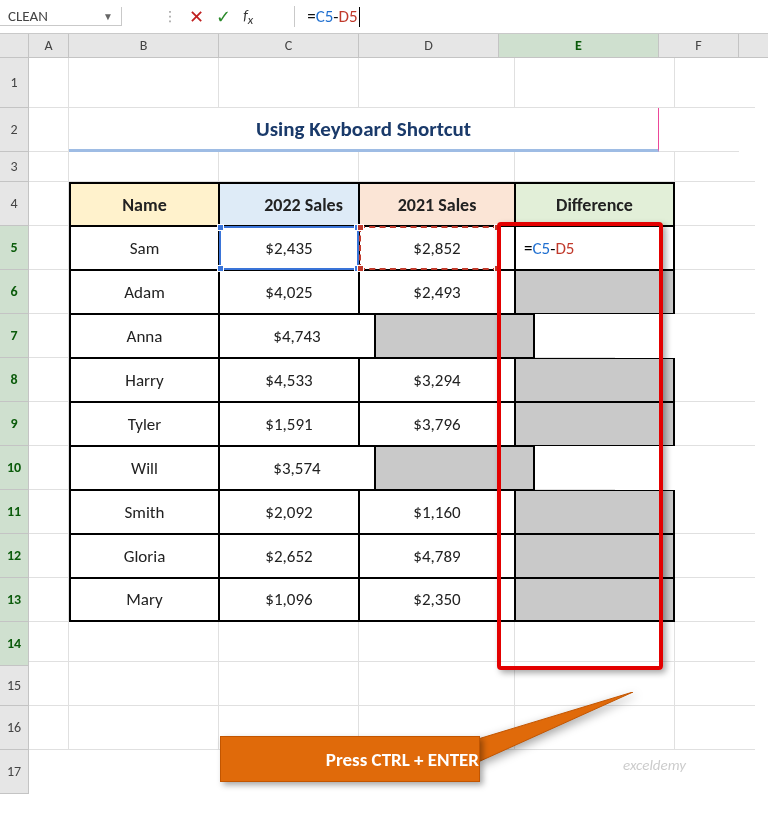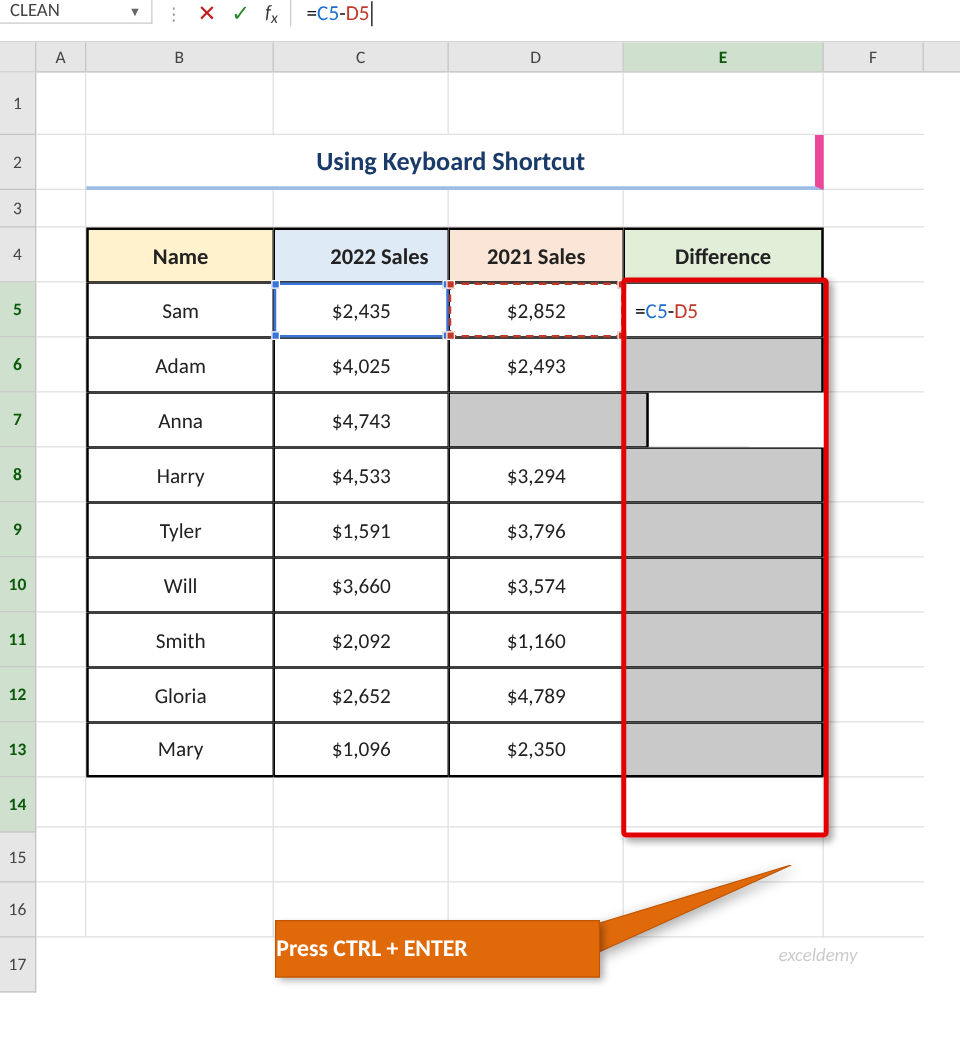--- a/index.html
+++ b/index.html
@@ -7,23 +7,24 @@
   font-family: Calibri, "Segoe UI", Arial, sans-serif;
   background: #fff;
   width: 768px; height: 830px;
   overflow: hidden;
   position: relative;
 }
 
 
 .top-bar {
   display: flex;
-  align-items: flex-start;
+  align-items: center;
   height: 34px;
   border-bottom: 1px solid #c9c9c9;
+  gap: 31px;
 }
 .name-box {
   width: 122px;
   border: 1px solid #c9c9c9;
   border-left: none;
   border-top: none;
   display: flex;
   align-items: center;
   padding: 0 8px;
   font-size: 15px;
@@ -122,21 +123,21 @@
   border-bottom: 1px solid #e0e0e0;
   display: flex;
   align-items: center;
   justify-content: center;
   font-size: 17px;
   color: #222;
 }
 .c-a { width: 40px; }
 .c-b { width: 150px; }
 .c-c { width: 140px; }
-.c-d { width: 140px; }
+.c-d { width: 156px; }
 .c-e { width: 160px; }
 .c-f { width: 80px; border-right: none; }
 
 
 .title-cell {
   font-weight: 700;
   font-size: 21px;
   color: #1a3a6a;
   border-bottom: 3px solid #9ebce4;
 }
@@ -205,21 +206,21 @@
   left: 220px;
   top: 736px;
   width: 260px;
   height: 46px;
   background: #e06a0a;
   color: #fff;
   font-weight: 700;
   font-size: 19px;
   display: flex;
   align-items: center;
-  justify-content: flex-start;
+  justify-content: flex-end;
   box-shadow: 3px 3px 6px rgba(0,0,0,0.35);
   border: 1px solid #c25500;
 }
 .callout-arrow {
   position: absolute;
   left: 478px;
   top: 692px;
   width: 0; height: 0;
   pointer-events: none;
 }
@@ -294,21 +295,21 @@
       <div class="cell c-a"></div>
       <div class="cell c-b"></div>
       <div class="cell c-c"></div>
       <div class="cell c-d"></div>
       <div class="cell c-e"></div>
       <div class="cell c-f"></div>
     </div>
 
     <div class="row">
       <div class="cell c-a"></div>
-      <div class="cell title-cell" style="width:590px;border-right:7px solid #ec4899">Using Keyboard Shortcut</div>
+      <div class="cell title-cell" style="width:590px;border-right:1px solid #ec4899">Using Keyboard Shortcut</div>
       <div class="cell c-f"></div>
     </div>
 
     <div class="row" style="height:30px">
       <div class="cell c-a"></div>
       <div class="cell c-b"></div>
       <div class="cell c-c"></div>
       <div class="cell c-d"></div>
       <div class="cell c-e"></div>
       <div class="cell c-f"></div>
@@ -363,21 +364,20 @@
       <div class="cell c-a"></div>
       <div class="cell c-b tdata b">Tyler</div>
       <div class="cell c-c tdata">$1,591</div>
       <div class="cell c-d tdata">$3,796</div>
       <div class="cell c-e tdata greyed" style="border-right:2px solid #000"></div>
       <div class="cell c-f"></div>
     </div>
     <div class="row">
       <div class="cell c-a"></div>
       <div class="cell c-b tdata b">Will</div>
-      <div class="cell c-c tdata">$3,660</div>
       <div class="cell c-d tdata">$3,574</div>
       <div class="cell c-e tdata greyed" style="border-right:2px solid #000"></div>
       <div class="cell c-f"></div>
     </div>
     <div class="row">
       <div class="cell c-a"></div>
       <div class="cell c-b tdata b">Smith</div>
       <div class="cell c-c tdata">$2,092</div>
       <div class="cell c-d tdata">$1,160</div>
       <div class="cell c-e tdata greyed" style="border-right:2px solid #000"></div>

